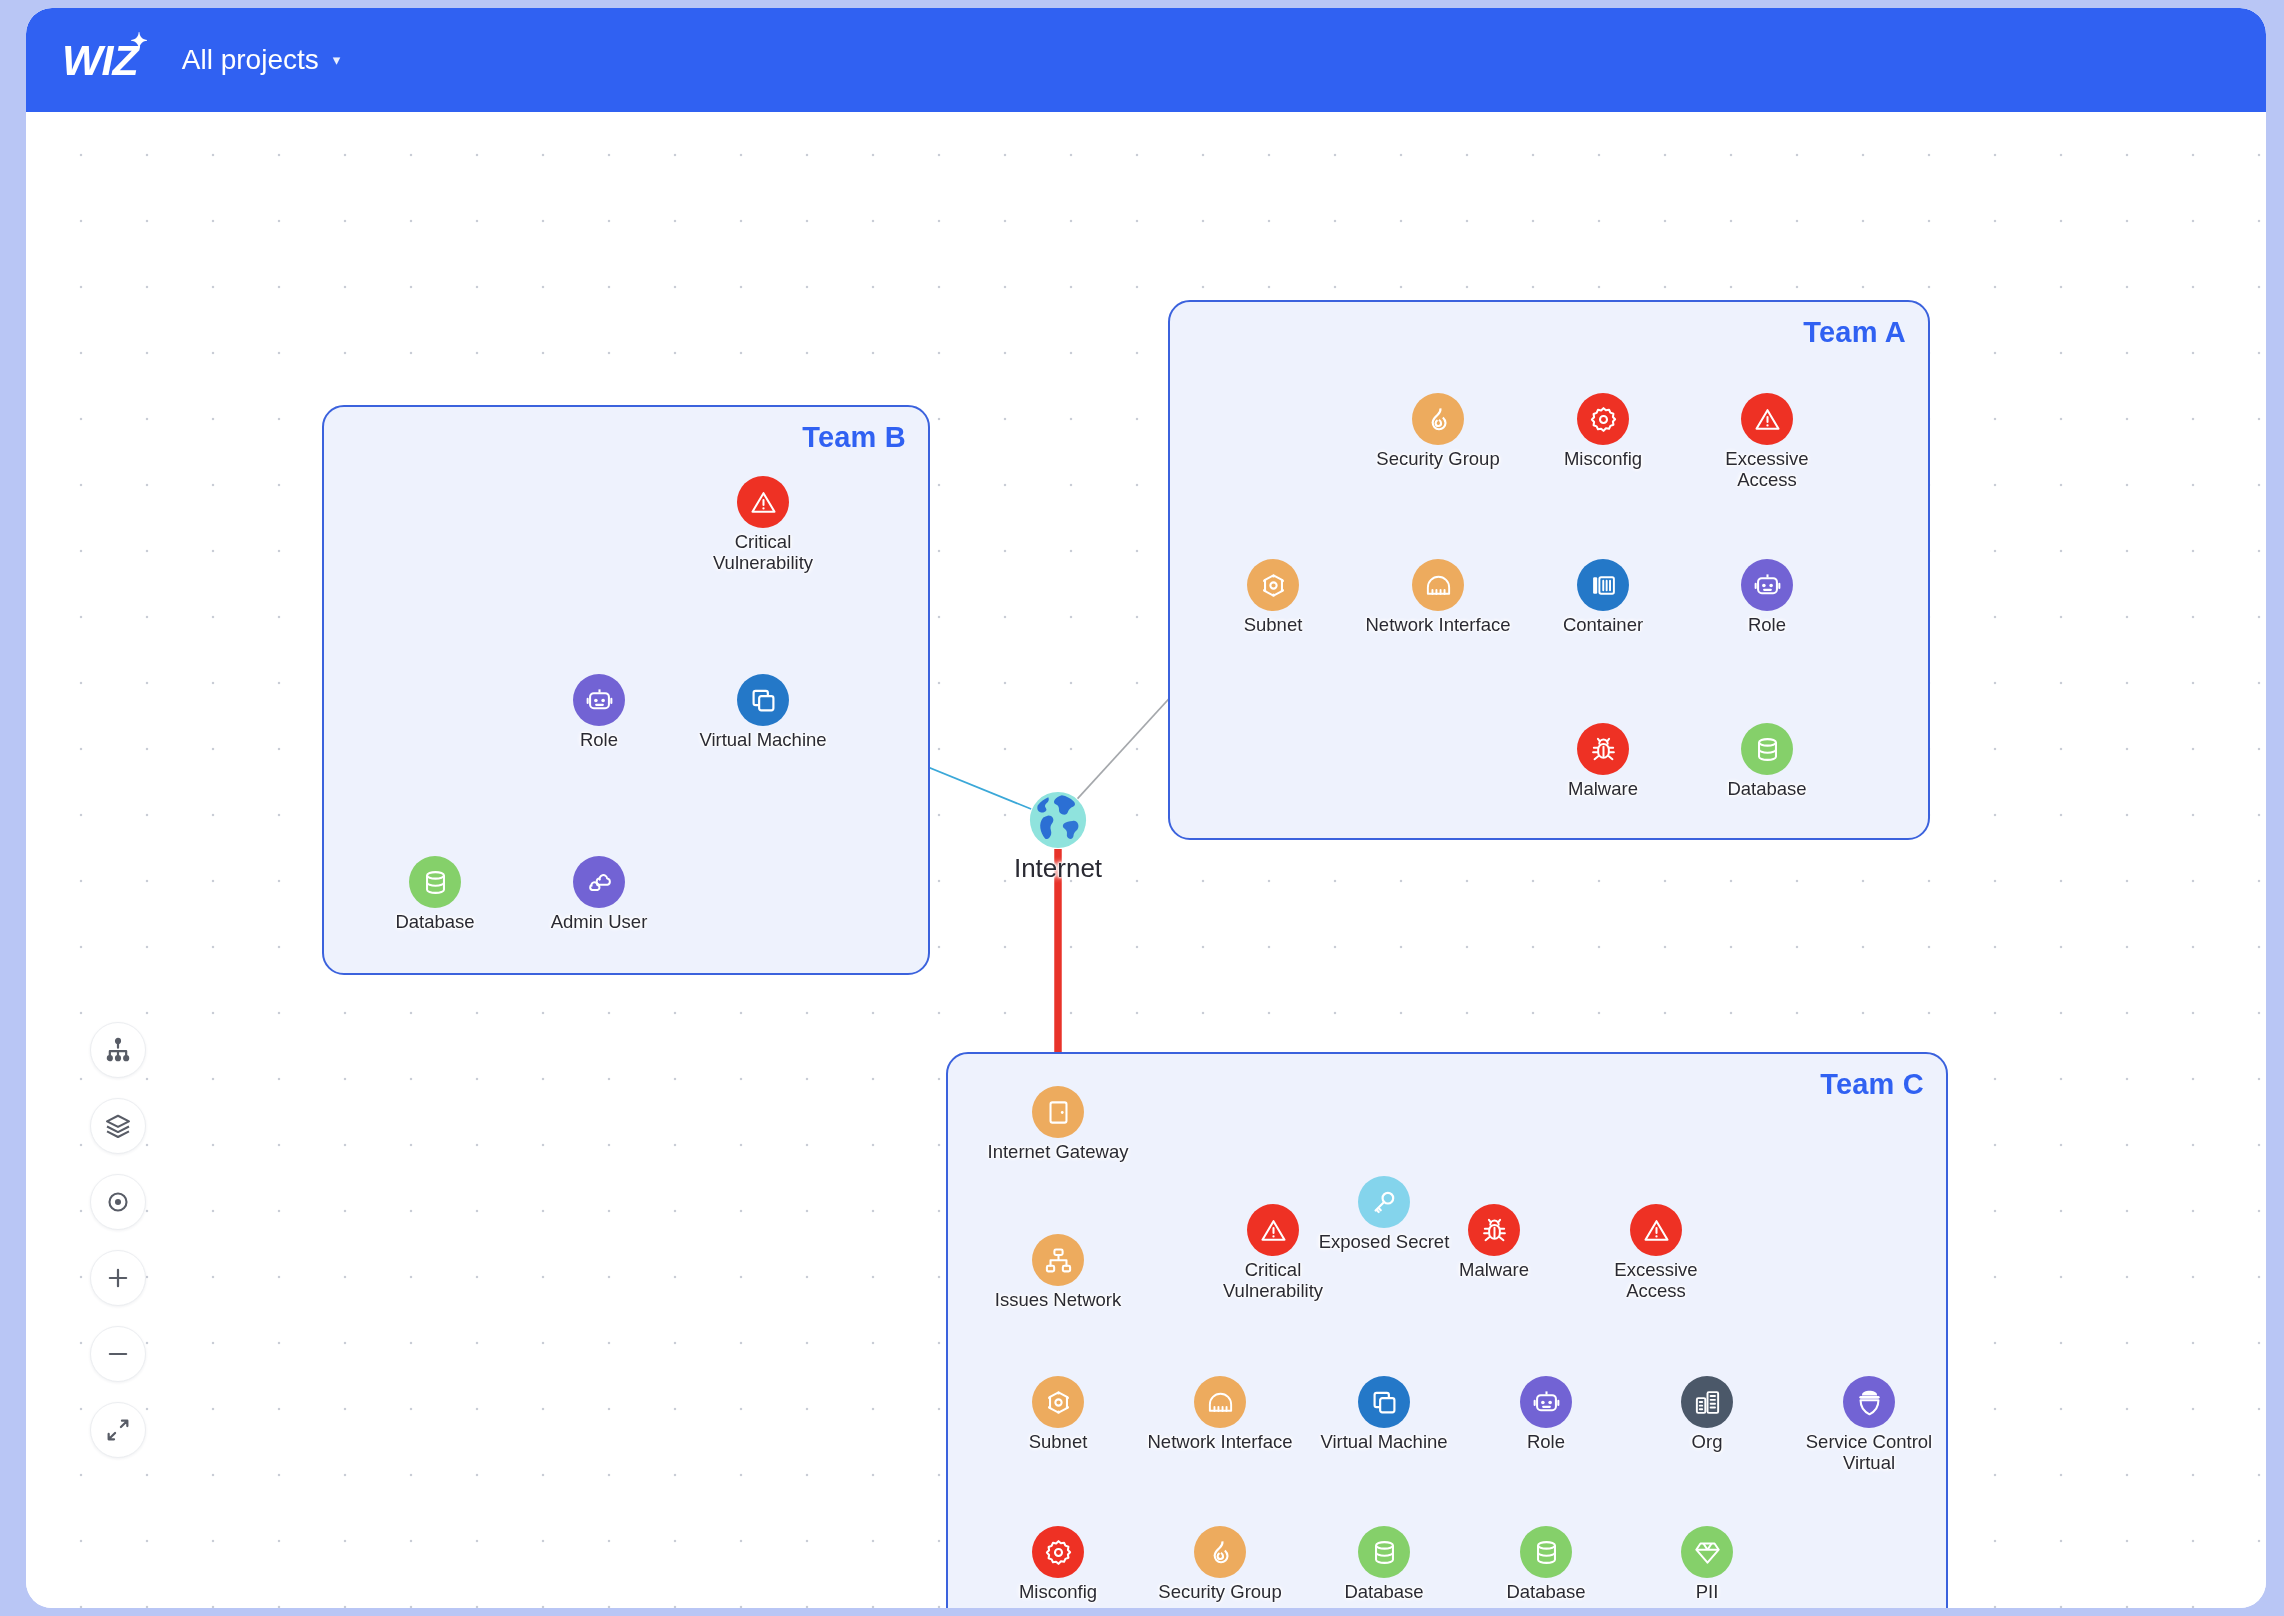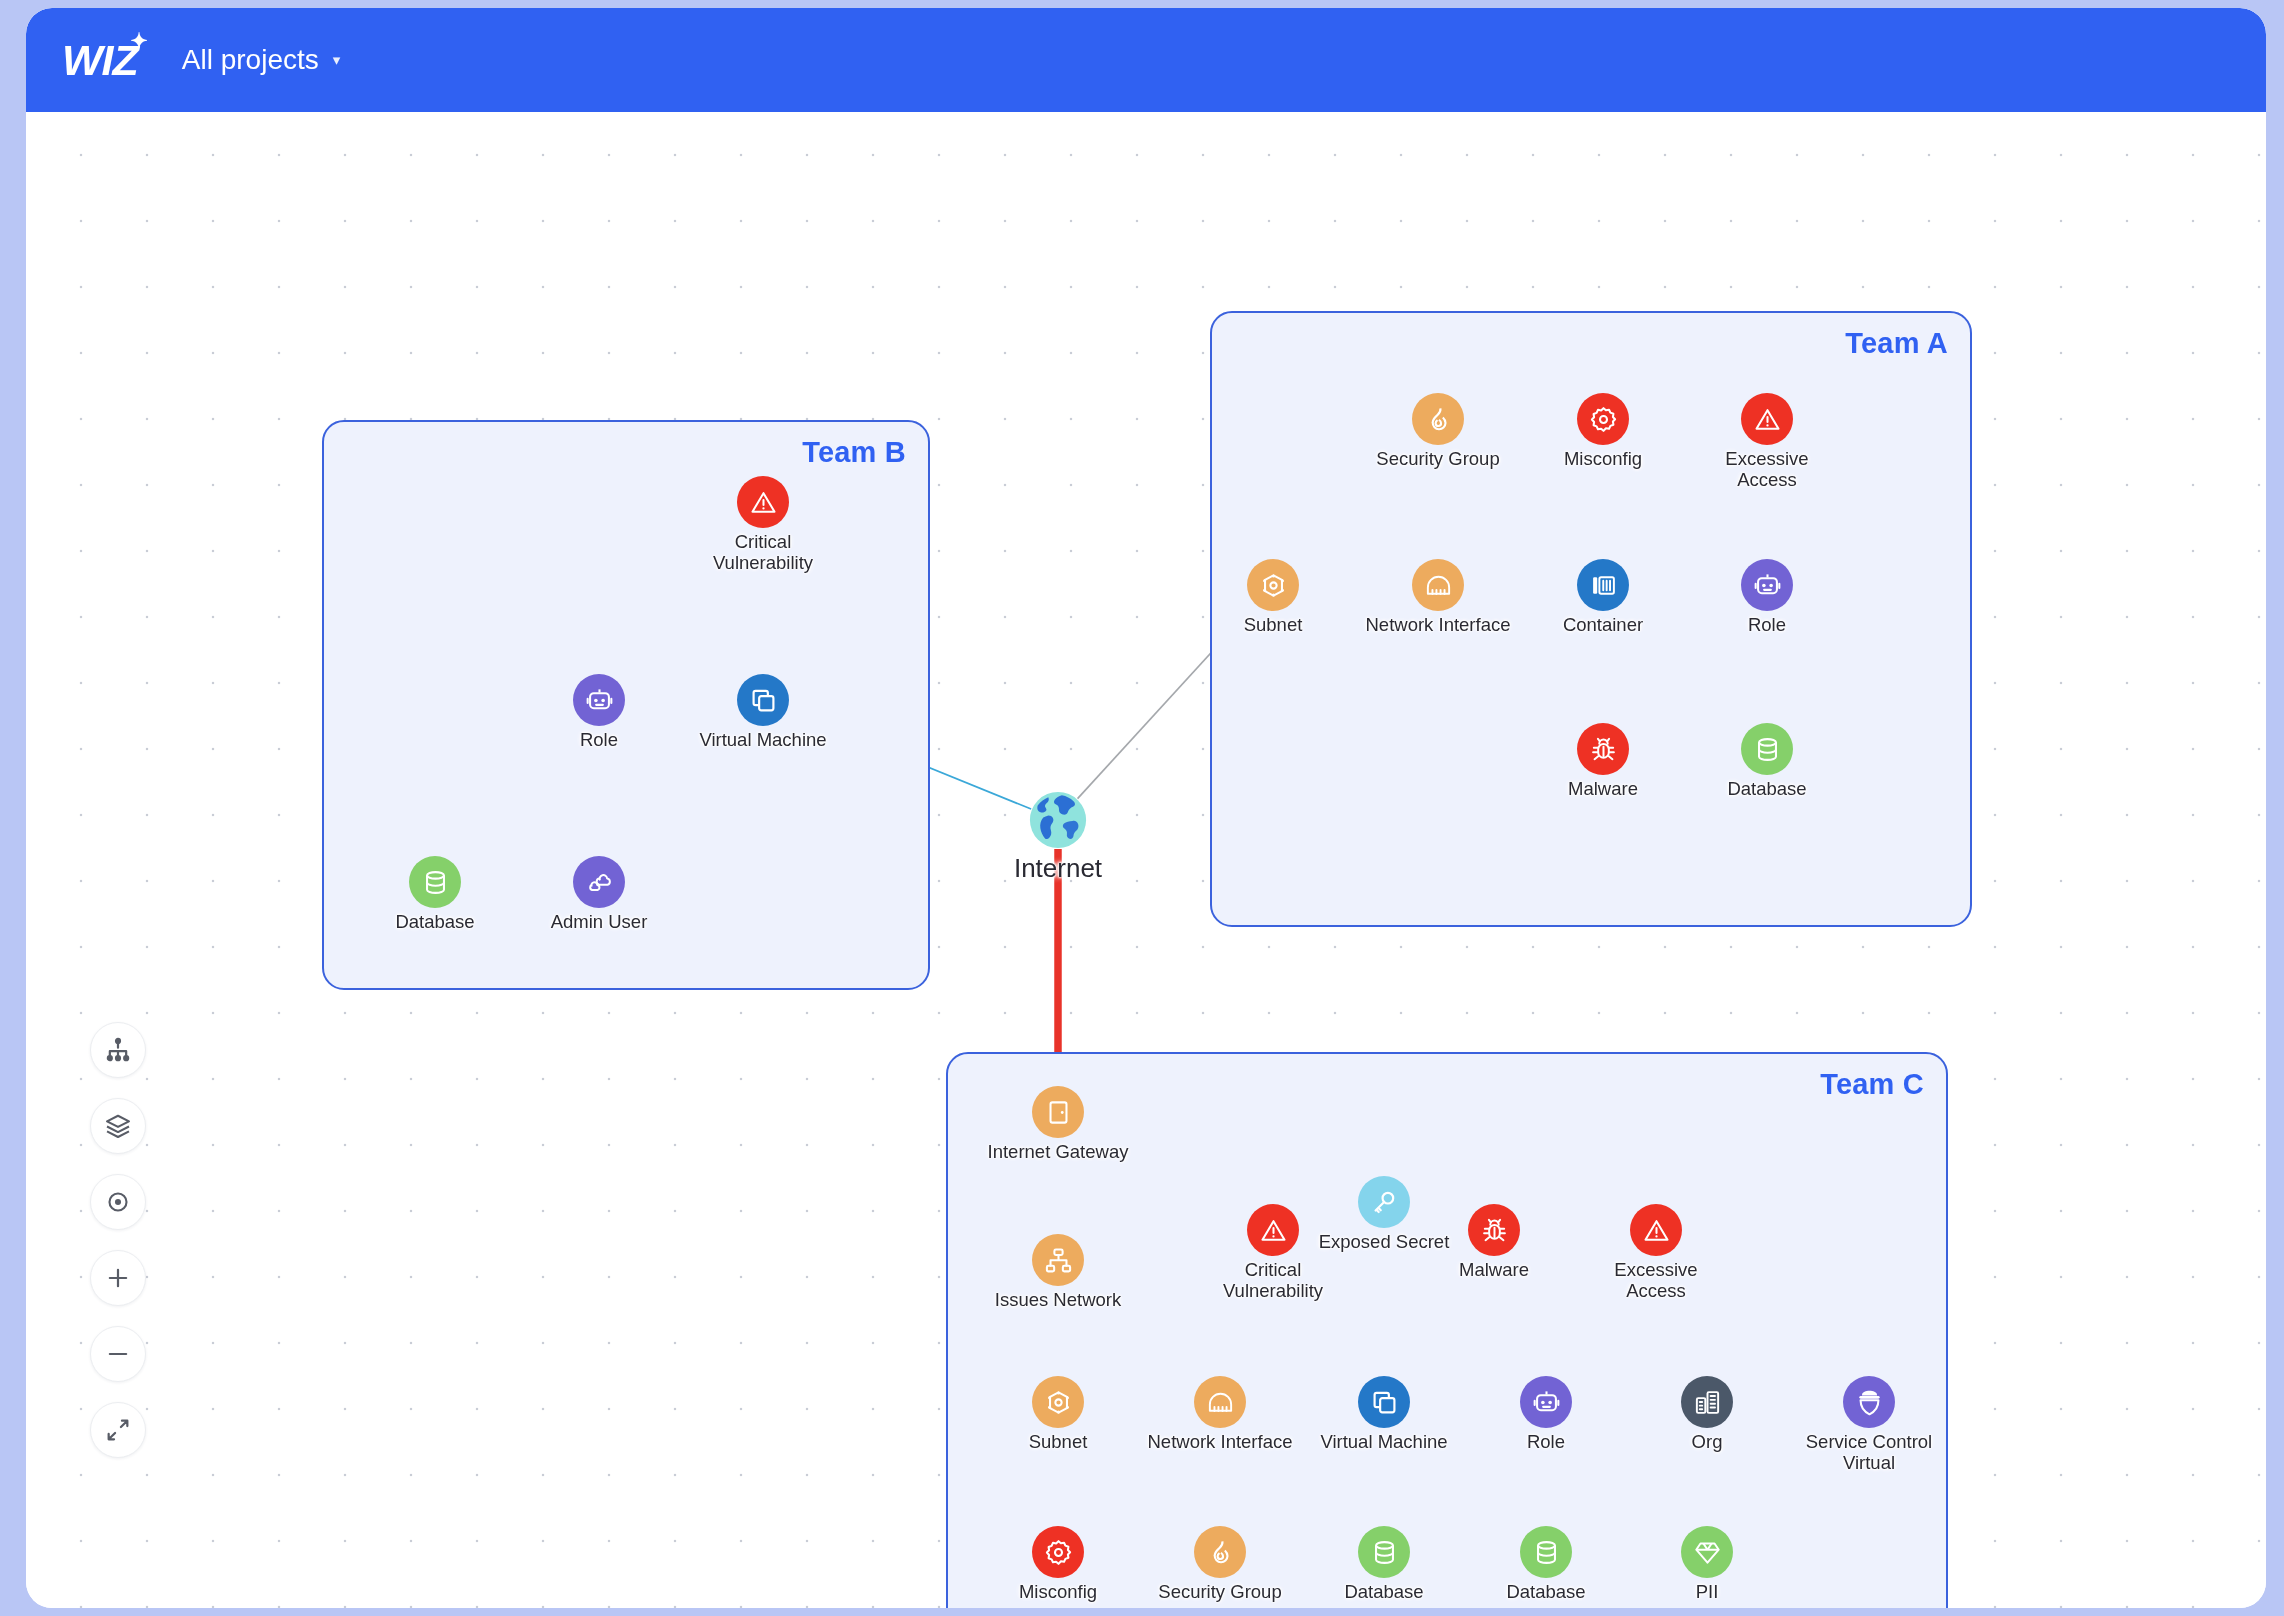--- a/index.html
+++ b/index.html
@@ -206,24 +206,24 @@
           <line x1="1520" y1="1314" x2="1520" y2="1416" stroke="#e8332a" stroke-width="7.5"></line>
           <line x1="1544" y1="1440" x2="1657" y2="1440" stroke="#e8332a" stroke-width="7.5"></line>
           <path d="M1260.0137151959036,1138.1653965197788 C1260.0137151959036,1210.583460348022 1330.9862848040964,1214.5335365568353 1344.9862848040964,1269.8346034802212" fill="none" stroke="#6d6f9a" stroke-width="1.6"></path>
           <line x1="1358" y1="1114" x2="1358" y2="1266" stroke="#9fcfe0" stroke-width="1.7"></line>
           <path d="M1455.069383446691,1138.2187822469923 C1455.069383446691,1210.5781217753008 1384.930616553309,1214.5249948404812 1370.930616553309,1269.7812177530077" fill="none" stroke="#6d6f9a" stroke-width="1.6"></path>
           <path d="M1617.069383446691,1138.2187822469923 C1617.069383446691,1210.5781217753008 1546.930616553309,1214.5249948404812 1532.930616553309,1269.7812177530077" fill="none" stroke="#6d6f9a" stroke-width="1.6"></path>
           <line x1="1358" y1="1314" x2="1358" y2="1416" stroke="#94b8b6" stroke-width="1.7"></line>
           <line x1="1056" y1="1440" x2="1170" y2="1440" stroke="#d98b72" stroke-width="1.7"></line>
         </svg>
       <div id="clusters-layer">
-          <div class="cluster" style="left: 296px; top: 308px; width: 608px; height: 570px;">
+          <div class="cluster" style="left: 296px; top: 293px; width: 608px; height: 570px;">
             <div class="cluster-label">Team B</div>
           </div>
-          <div class="cluster" style="left: 1184px; top: 188px; width: 762px; height: 616px; margin-top: 11px;">
+          <div class="cluster" style="left: 1142px; top: 188px; width: 762px; height: 540px;">
             <div class="cluster-label">Team A</div>
           </div>
           <div class="cluster" style="left: 920px; top: 940px; width: 1002px; height: 598px;">
             <div class="cluster-label">Team C</div>
           </div>
         </div>
       <div id="nodes-layer">
           <div class="node" style="left: 737px; top: 390px;">
             <div class="disc" style="background: rgb(238, 49, 36);">
               <svg viewBox="0 0 24 24" fill="none" stroke="#ffffff" stroke-width="1.7" stroke-linejoin="round" stroke-linecap="round">

